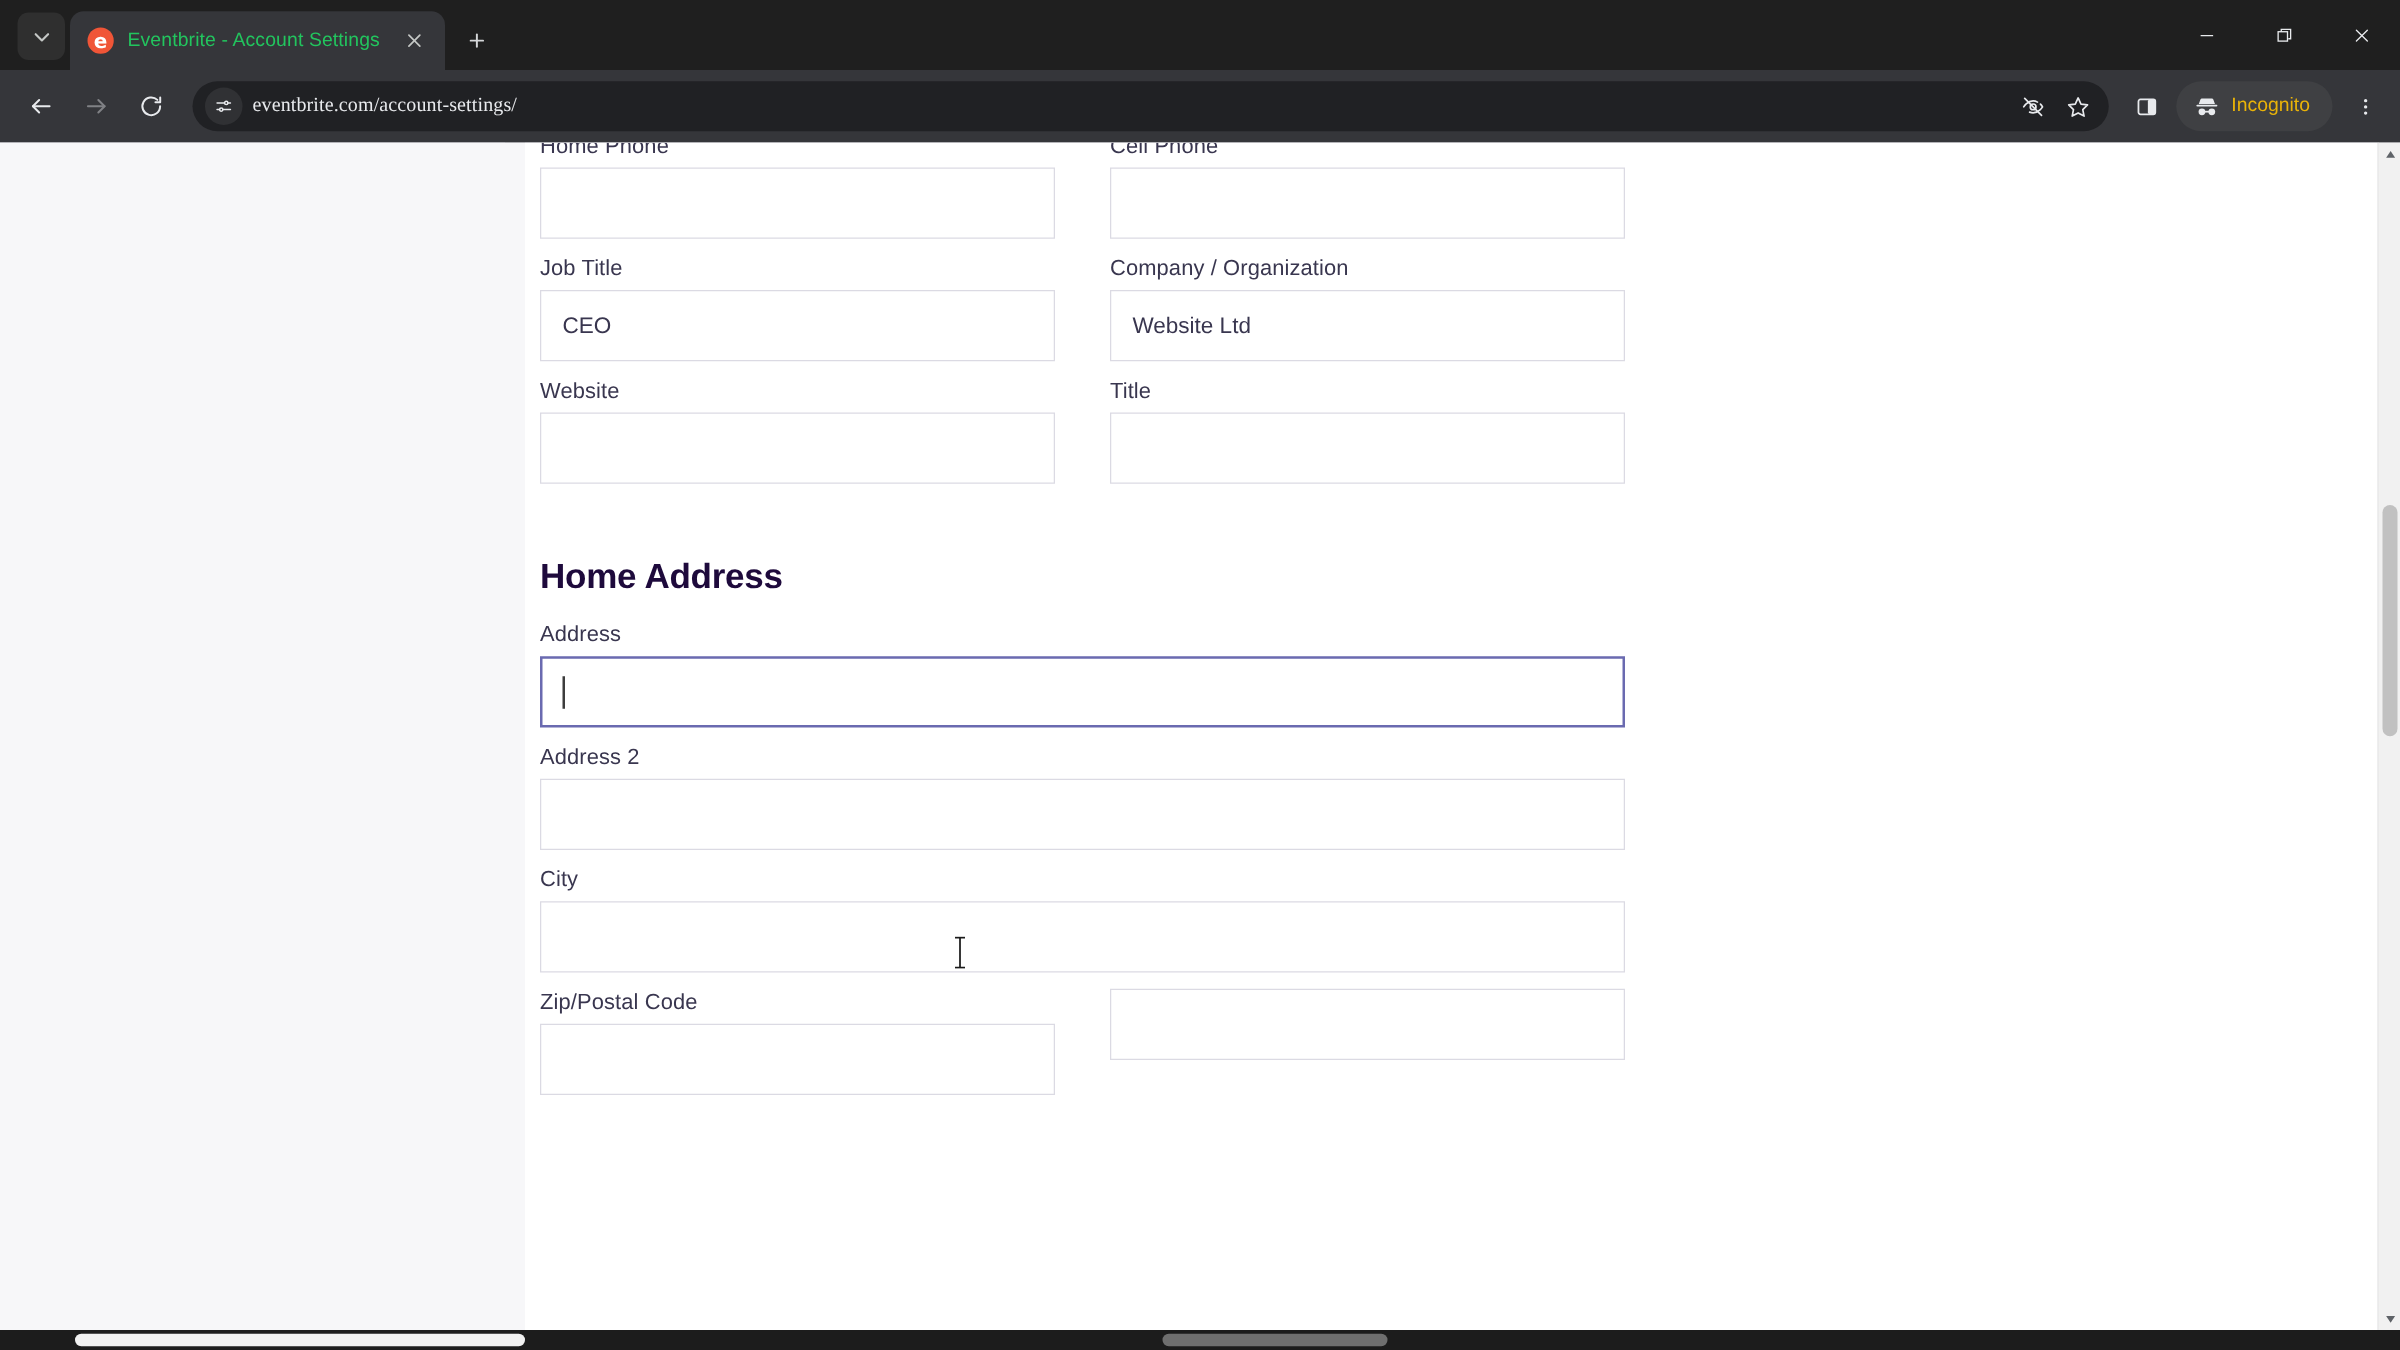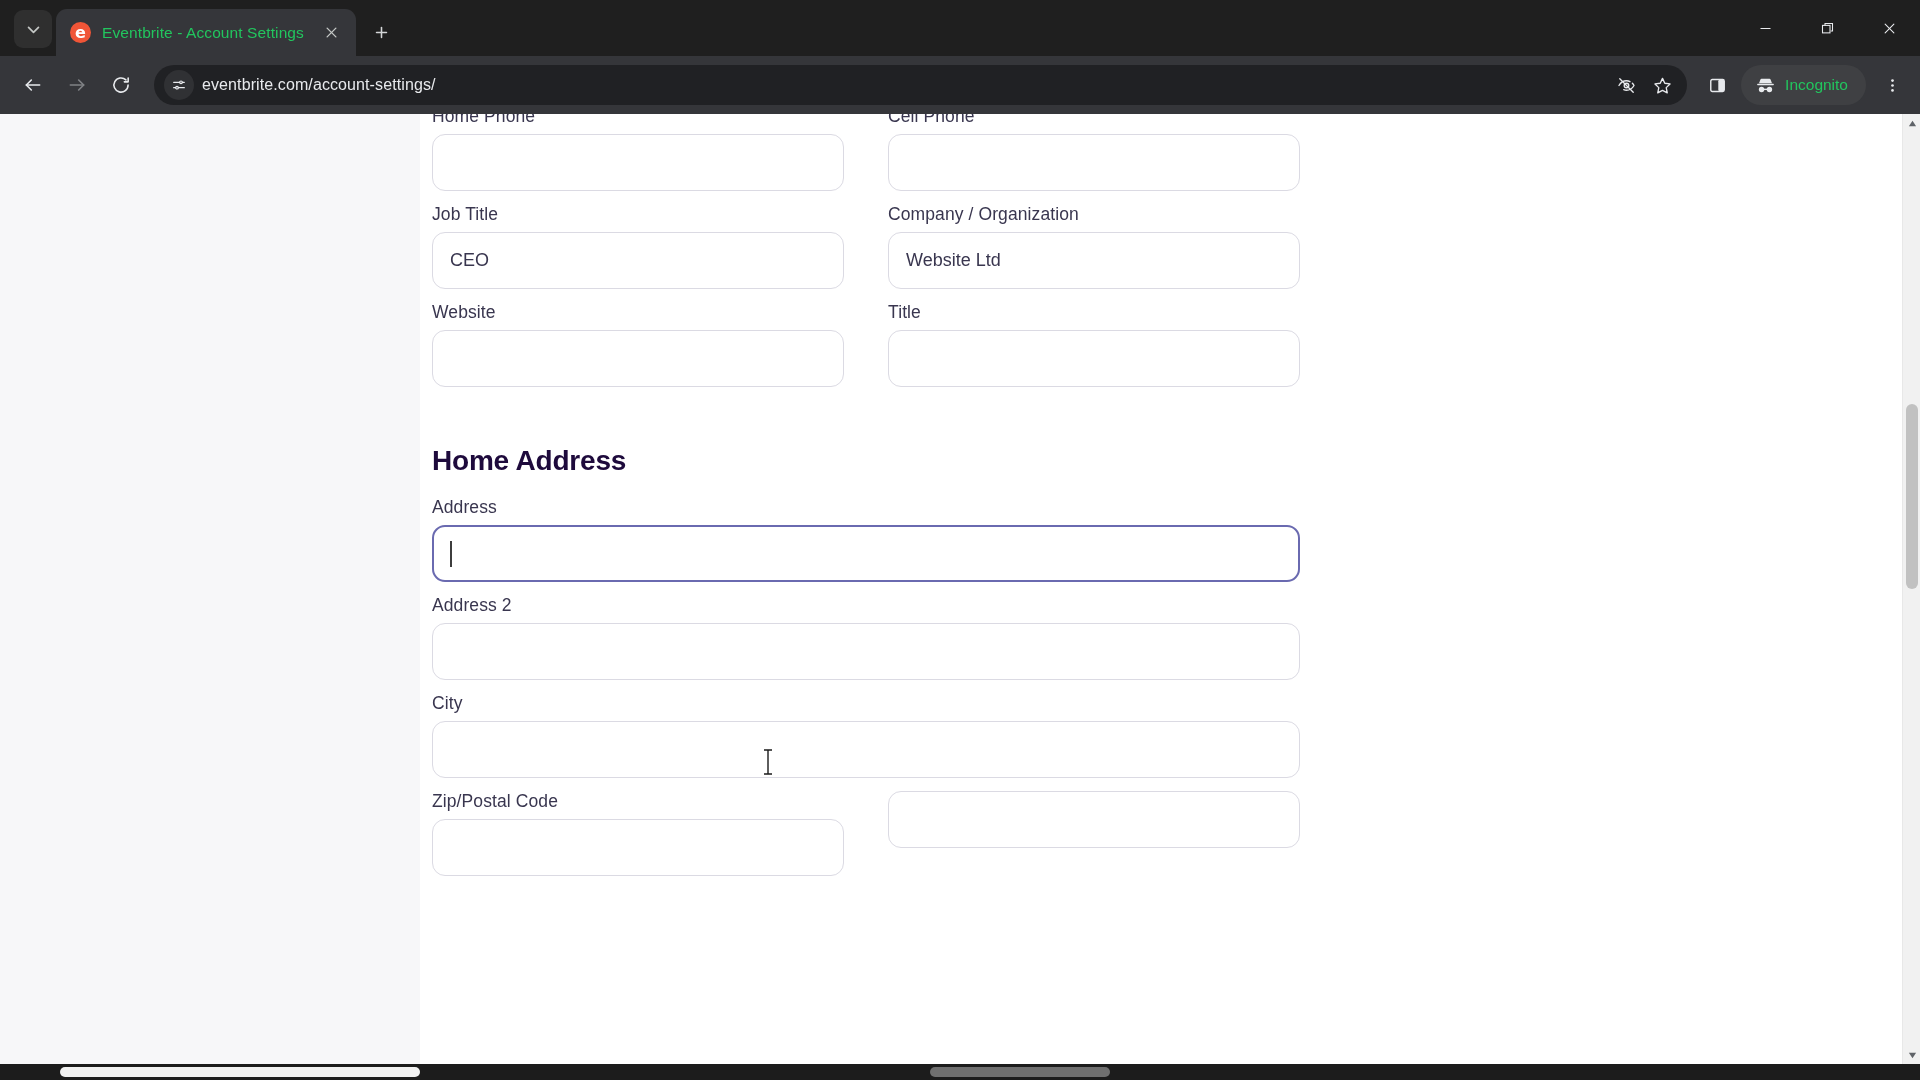--- a/index.html
+++ b/index.html
@@ -153,20 +153,21 @@
   .site-settings svg { width: 16px; height: 16px; }
 
   .url {
     color: #e8eaed;
     font-size: 16px;
     white-space: nowrap;
     overflow: hidden;
     text-overflow: ellipsis;
     flex: 1;
     letter-spacing: 0.1px;
+    font-family: Liberation Serif, serif;
   }
 
   .omni-actions { display: flex; align-items: center; gap: 2px; flex: 0 0 auto; }
   .omni-icon {
     width: 34px; height: 34px;
     border-radius: 50%;
     display: flex; align-items: center; justify-content: center;
     cursor: pointer;
   }
   .omni-icon svg { width: 19px; height: 19px; }
@@ -185,21 +186,21 @@
     height: 40px;
     border-radius: 20px;
     background: #3f4043;
     display: flex;
     align-items: center;
     gap: 9px;
     padding: 0 18px 0 14px;
     cursor: pointer;
   }
   .incognito-pill svg { width: 21px; height: 21px; flex: 0 0 21px; }
-  .incognito-pill span { color: #22c55e; font-size: 15.5px; white-space: nowrap; }
+  .incognito-pill span { color: #eab308; font-size: 15.5px; white-space: nowrap; }
 
   .menu-btn {
     width: 40px; height: 40px;
     border-radius: 50%;
     display: flex; align-items: center; justify-content: center;
     cursor: pointer;
     margin-left: 2px;
   }
   .menu-btn svg { width: 17px; height: 17px; }
 
@@ -255,21 +256,21 @@
     letter-spacing: 0.1px;
     margin-bottom: 6px;
     display: block;
     line-height: 1.25;
   }
 
   .input {
     width: 100%;
     height: 57px;
     border: 1px solid #dbdae3;
-    border-radius: 13px;
+    border-radius: 0;
     background: #fff;
     font-size: 18px;
     color: #39364f;
     padding: 0 17px;
     font-family: "Liberation Sans", sans-serif;
     outline: none;
     display: flex;
     align-items: center;
   }
   .input.empty { color: transparent; }

